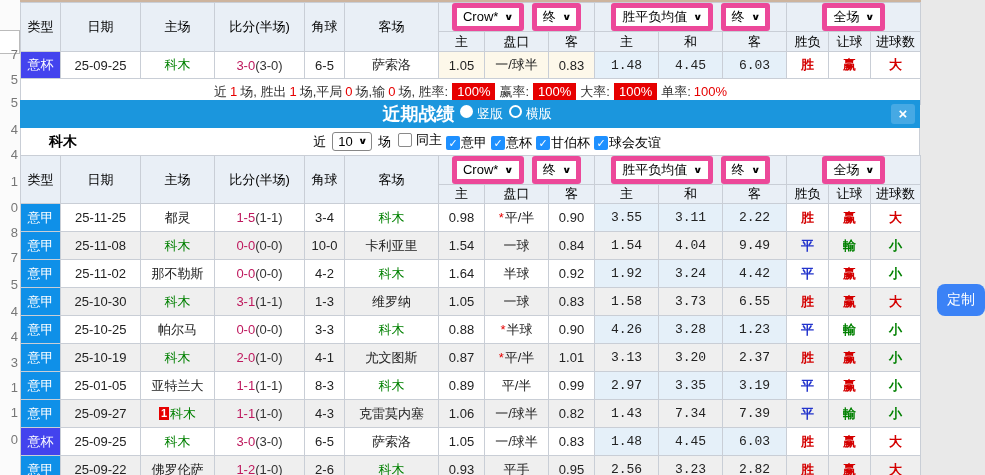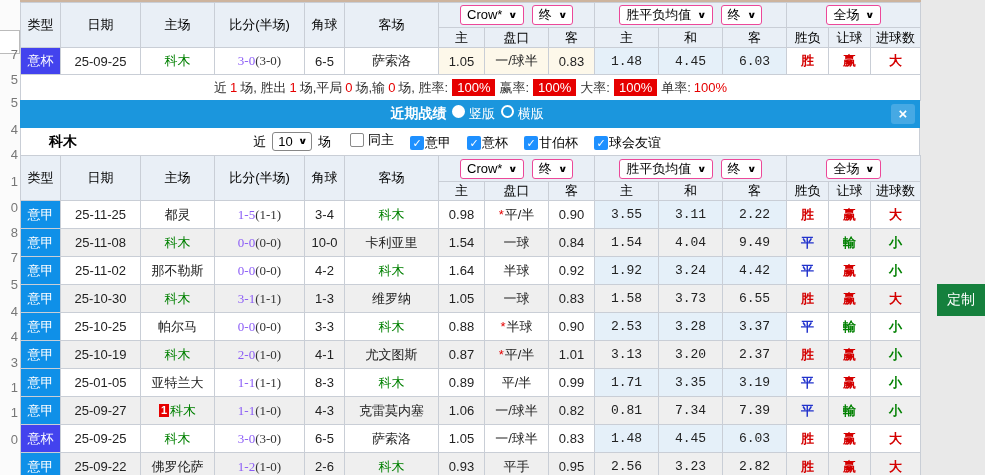--- a/index.html
+++ b/index.html
@@ -27,54 +27,54 @@
   tr.even td{background:#efefef;}
   td.avg{background:rgba(198,221,242,.45);font-family:Liberation Mono, monospace;}
   td.cream{background:#fdf8ea;}
   .badge{display:flex;width:100%;height:100%;align-items:center;justify-content:center;color:#fff;font-size:13px;}
   .badge.jia{background:#0f90e8;}
   .badge.bei{background:#4343ee;}
   .green{color:#008000;}
   .t-red{color:#d40000;}
   .t-blue{color:#2233cc;}
   .t-green{color:#008000;}
-  .score-red{color:#8b5cf6;font-family:Liberation Serif, serif;}
-  .score-half{color:#333;font-family:Liberation Serif, serif;}
+  .score-red{color:#be185d;}
+  .score-half{color:#333;}
   .star{color:#e40000;margin-right:1px;}
   .mark1{display:inline-block;background:#e60000;color:#fff;font-size:11px;font-weight:bold;line-height:13px;padding:0 2px;margin-right:1px;vertical-align:1px;}
   td.res{font-weight:bold;}
   
-  .dd{display:inline-flex;align-items:center;gap:7px;background:#fff;border:1px solid #ec4899;border-radius:3px;padding:1px 6px;font-size:13px;color:#000;line-height:16px;cursor:default;}
+  .dd{display:inline-flex;align-items:center;gap:7px;background:#fff;border:5px solid #ec4899;border-radius:3px;padding:1px 6px;font-size:13px;color:#000;line-height:16px;cursor:default;}
   .dd .arr{font-size:9px;font-weight:bold;transform:scaleX(1.3);}
   .ddgroup{display:flex;align-items:center;justify-content:center;gap:8px;}
   
   tr.stats td{height:25px;color:#333;}
   .stats-inner{display:flex;align-items:center;justify-content:center;gap:1px;}
   .pct{background:#e60000;color:#fff;padding:1px 5px;margin:0 3px;}
   .num{color:#e60000;margin:0 2px;}
   .rednum{color:#e60000;margin-left:2px;}
   
   .popup{position:absolute;left:20px;top:100px;width:900px;}
   .popup-bar{height:28px;background:#1b96dd;display:flex;align-items:center;justify-content:center;gap:6px;color:#fff;position:relative;}
-  .popup-title{font-weight:bold;font-size:14px;}
+  .popup-title{font-weight:bold;font-size:18px;}
   .radio{width:9px;height:9px;border-radius:50%;border:2px solid #fff;display:inline-block;}
   .radio.sel{background:#fff;}
   .radio-label{font-size:13px;}
   .close-btn{position:absolute;right:5px;top:4px;width:24px;height:20px;background:#46a9e4;border:none;border-radius:3px;color:#fff;font-size:15px;font-weight:bold;line-height:18px;text-align:center;padding:0;cursor:pointer;}
   .filter-row{height:27px;background:#fff;border-left:1px solid #c9ced6;border-right:1px solid #c9ced6;display:flex;align-items:center;}
   .team-name{font-weight:bold;font-size:14px;color:#000;margin-left:28px;}
   .filters{margin-left:auto;margin-right:258px;display:flex;align-items:center;gap:3px;color:#000;}
   .cnt-dd{display:inline-flex;align-items:center;gap:6px;background:#fff;border:1px solid #878787;border-radius:3px;padding:0 5px;line-height:17px;margin:0 3px;}
   .cnt-dd .arr{font-size:9px;font-weight:bold;transform:scaleX(1.3);}
-  .cb{display:inline-flex;align-items:center;margin-left:16px;cursor:pointer;}
+  .cb{display:inline-flex;align-items:center;margin-left:4px;cursor:pointer;}
   .cb .box{width:14px;height:14px;border-radius:2px;display:inline-flex;align-items:center;justify-content:center;margin-right:1px;box-sizing:border-box;}
   .cb .box.on{background:#1e90ff;color:#fff;font-size:11px;font-weight:bold;}
   .cb .box.off{background:#fff;border:1px solid #8a8a8a;}
   
-  .customize{position:absolute;left:937px;top:284px;width:48px;height:32px;background:#15803d;border:none;border-radius:0;color:#fff;font-size:14px;cursor:pointer;font-family:inherit;}
+  .customize{position:absolute;left:937px;top:284px;width:48px;height:32px;background:#3b82f6;border:none;border-radius:8px;color:#fff;font-size:14px;cursor:pointer;font-family:inherit;}
 </style>
 </head>
 <body>
 
 <div class="left-strip">
   <div class="strip-box"></div>
 <span class="strip-digit" style="top: 48px;">7</span>
     <span class="strip-digit" style="top: 73px;">5</span>
     <span class="strip-digit" style="top: 96px;">5</span>
     <span class="strip-digit" style="top: 123px;">4</span>
@@ -398,23 +398,23 @@
             <span class="badge jia">意甲</span>
           </td>
           <td>25-10-25</td>
           <td><span>帕尔马</span></td>
           <td><span class="score-red">0-0</span><span class="score-half">(0-0)</span></td>
           <td>3-3</td>
           <td><span class="green">科木</span></td>
           <td>0.88</td>
           <td><span class="star">*</span>半球</td>
           <td>0.90</td>
-          <td class="avg">2.53</td>
+          <td class="avg">4.26</td>
           <td class="avg">3.28</td>
-          <td class="avg">3.37</td>
+          <td class="avg">1.23</td>
           <td class="res t-blue">平</td>
           <td class="res t-green">輸</td>
           <td class="res t-green">小</td>
         </tr>
         <tr class="match even">
           <td>
             <span class="badge jia">意甲</span>
           </td>
           <td>25-10-19</td>
           <td><span class="green">科木</span></td>
@@ -436,40 +436,40 @@
             <span class="badge jia">意甲</span>
           </td>
           <td>25-01-05</td>
           <td><span>亚特兰大</span></td>
           <td><span class="score-red">1-1</span><span class="score-half">(1-1)</span></td>
           <td>8-3</td>
           <td><span class="green">科木</span></td>
           <td>0.89</td>
           <td>平/半</td>
           <td>0.99</td>
-          <td class="avg">1.71</td>
+          <td class="avg">2.97</td>
           <td class="avg">3.35</td>
           <td class="avg">3.19</td>
           <td class="res t-blue">平</td>
           <td class="res t-red">赢</td>
           <td class="res t-green">小</td>
         </tr>
         <tr class="match even">
           <td>
             <span class="badge jia">意甲</span>
           </td>
           <td>25-09-27</td>
           <td><span class="mark1">1</span><span class="green">科木</span></td>
           <td><span class="score-red">1-1</span><span class="score-half">(1-0)</span></td>
           <td>4-3</td>
           <td><span>克雷莫内塞</span></td>
           <td>1.06</td>
           <td>一/球半</td>
           <td>0.82</td>
-          <td class="avg">0.81</td>
+          <td class="avg">1.43</td>
           <td class="avg">7.34</td>
           <td class="avg">7.39</td>
           <td class="res t-blue">平</td>
           <td class="res t-green">輸</td>
           <td class="res t-green">小</td>
         </tr>
         <tr class="match">
           <td>
             <span class="badge bei">意杯</span>
           </td>

